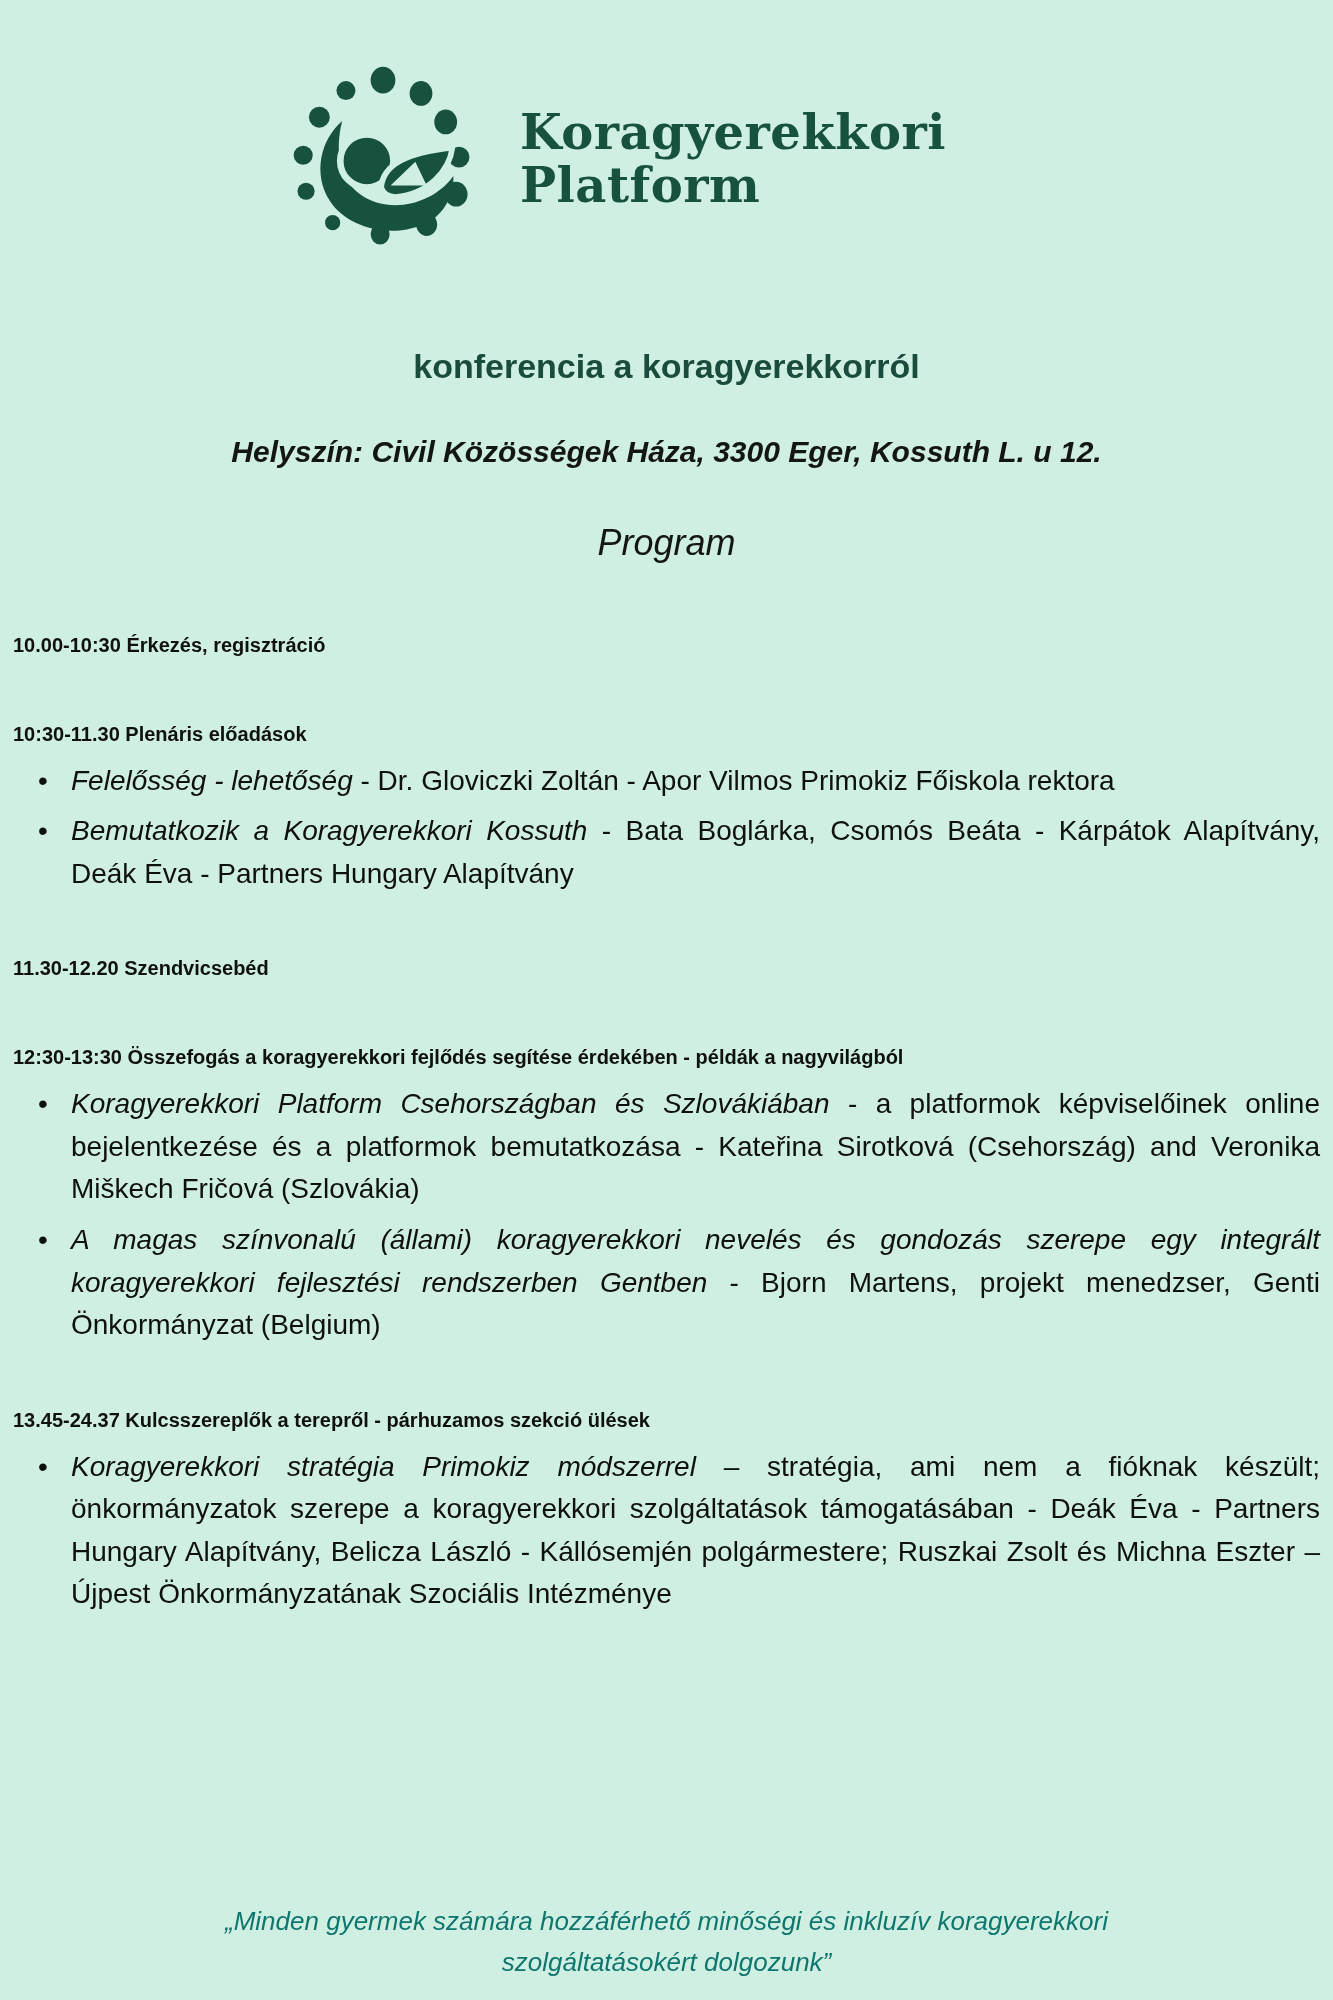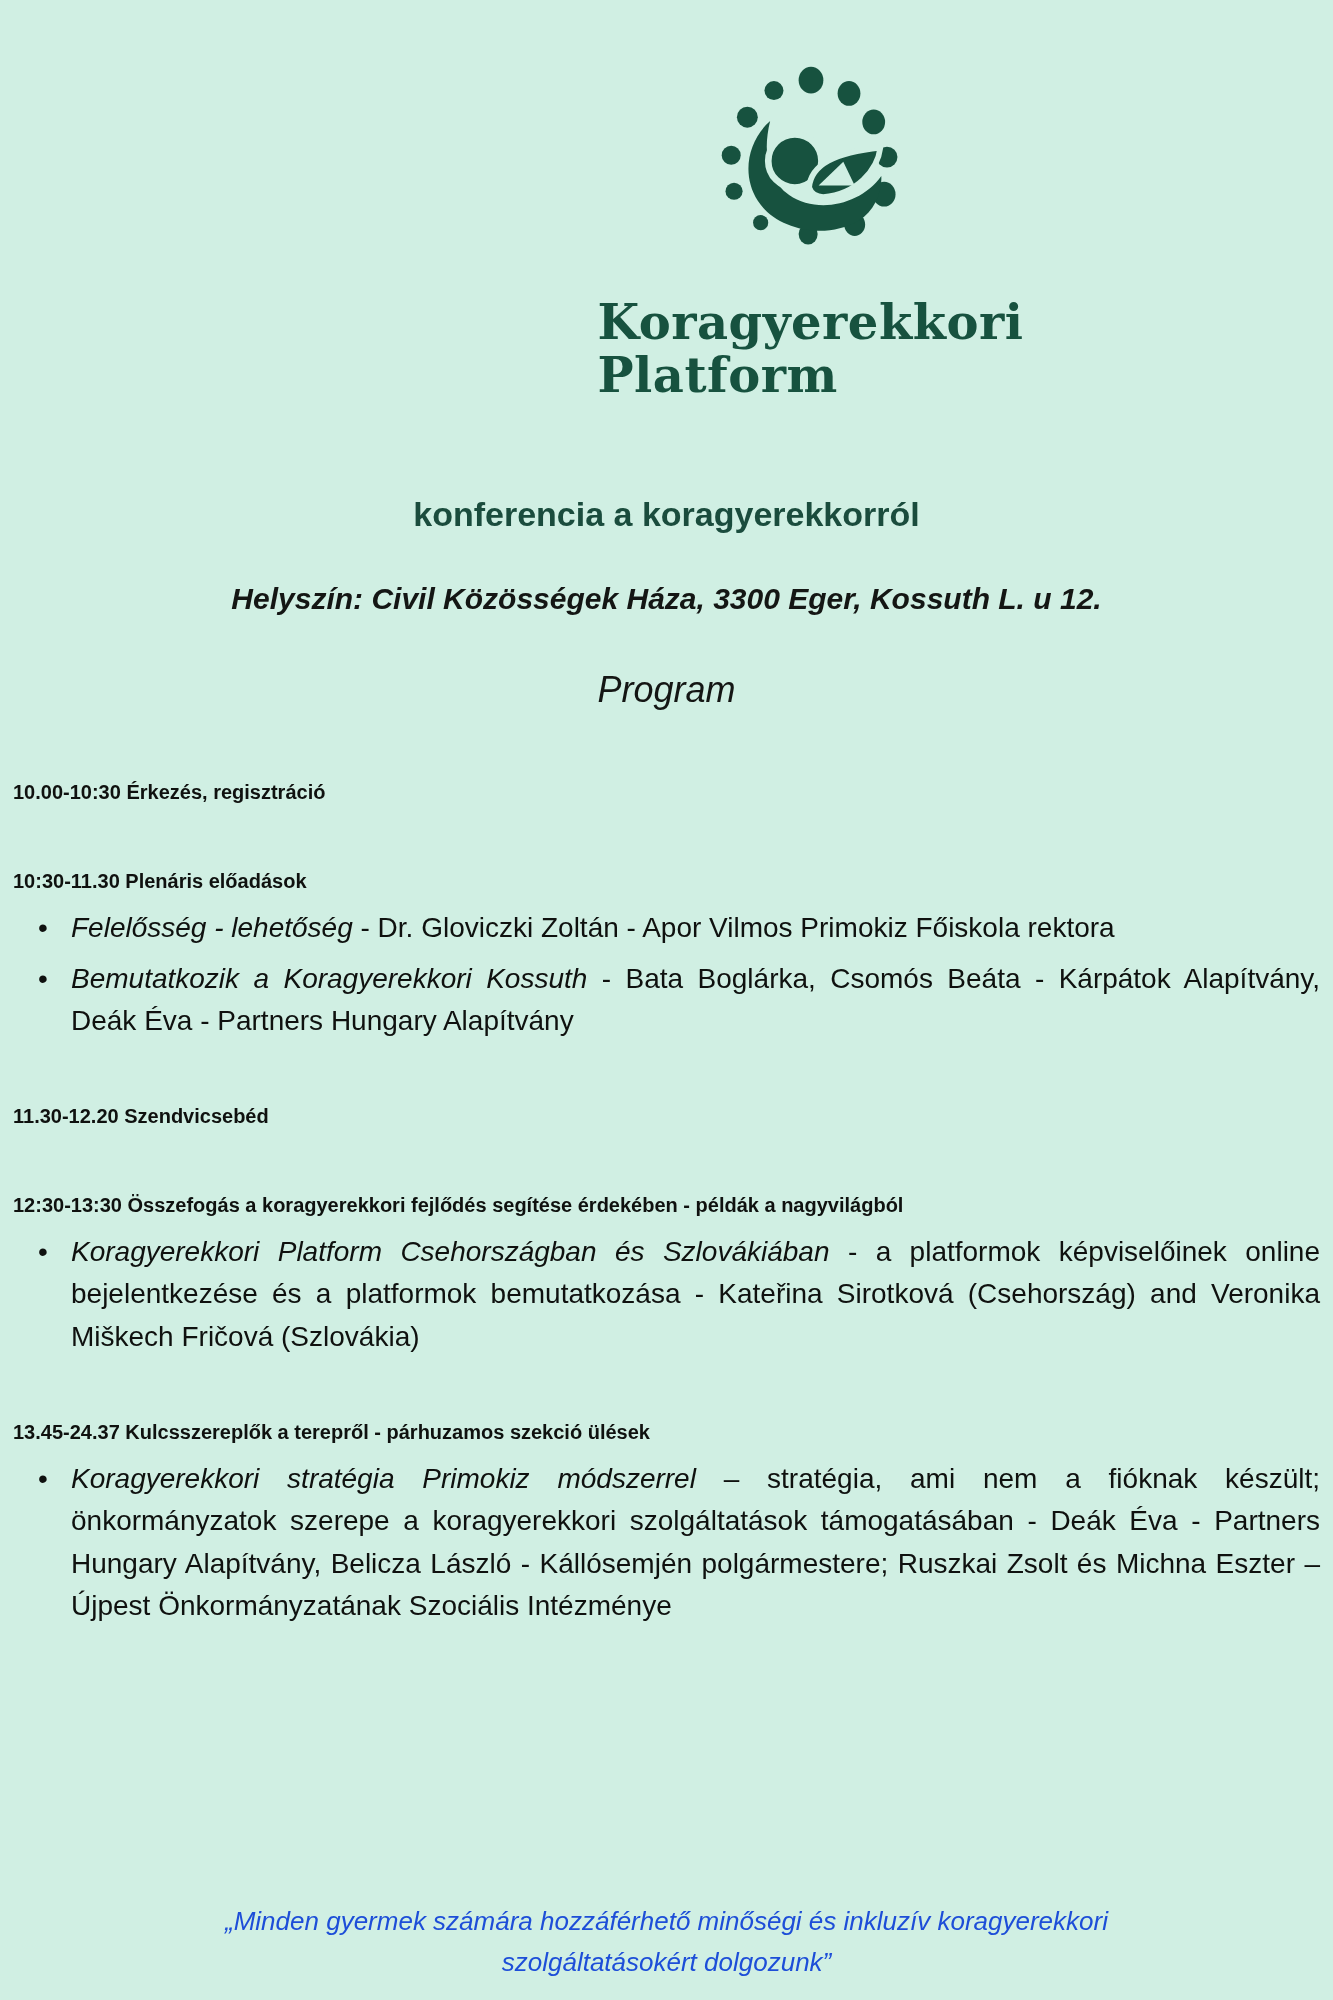--- a/index.html
+++ b/index.html
@@ -8,21 +8,20 @@
     background:#d0efe3;
     font-family:"Liberation Sans", sans-serif;
     color:#101211;
     position:relative;
     overflow:hidden;
   }
   
   .logo-row{
     display:flex;align-items:center;gap:42px;
     margin:64px 0 0 288px;
-    flex-direction:column;
   }
   .logo-icon{width:190px;height:190px;flex:0 0 auto;}
   .wordmark{
     font-family:"DejaVu Serif", serif;
     font-weight:600;
     font-size:48px;
     line-height:1.1;
     color:#17523f;
     letter-spacing:.5px;
   }
@@ -89,21 +88,21 @@
   
   .footer-quote{
     position:absolute;
     left:50%;bottom:16px;
     transform:translateX(-50%);
     width:900px;
     text-align:center;
     font-style:italic;
     font-size:26px;
     line-height:1.6;
-    color:#1d4ed8;
+    color:#0f766e;
   }
 </style>
 </head>
 <body>
 
 <div class="logo-row">
   <svg class="logo-icon" viewBox="0 0 200 200" aria-hidden="true">
     <g fill="#17523f">
 
       <ellipse cx="100" cy="17" rx="13" ry="14"></ellipse>
@@ -162,20 +161,21 @@
   </div>
 
   <div class="section">
     <div class="sec-title">11.30-12.20 Szendvicsebéd</div>
   </div>
 
   <div class="section">
     <div class="sec-title">12:30-13:30 Összefogás a koragyerekkori fejlődés segítése érdekében - példák a nagyvilágból</div>
     <ul class="bullets">
       <li><span class="it">Koragyerekkori Platform Csehországban és Szlovákiában</span><span> - a platformok képviselőinek online bejelentkezése és a platformok bemutatkozása - Kateřina Sirotková (Csehország) and Veronika Miškech Fričová (Szlovákia)</span></li>
+      <li><span class="it">A magas színvonalú (állami) koragyerekkori nevelés és gondozás szerepe egy integrált koragyerekkori fejlesztési rendszerben Gentben</span><span> - Bjorn Martens, projekt menedzser, Genti Önkormányzat (Belgium)</span></li>
     </ul>
   </div>
 
   <div class="section">
     <div class="sec-title">13.45-24.37 Kulcsszereplők a terepről - párhuzamos szekció ülések</div>
     <ul class="bullets">
       <li><span class="it">Koragyerekkori stratégia Primokiz módszerrel</span><span> – stratégia, ami nem a fióknak készült; önkormányzatok szerepe a koragyerekkori szolgáltatások támogatásában - Deák Éva - Partners Hungary Alapítvány, Belicza László - Kállósemjén polgármestere; Ruszkai Zsolt és Michna Eszter – Újpest Önkormányzatának Szociális Intézménye</span></li>
     </ul>
   </div>
 

